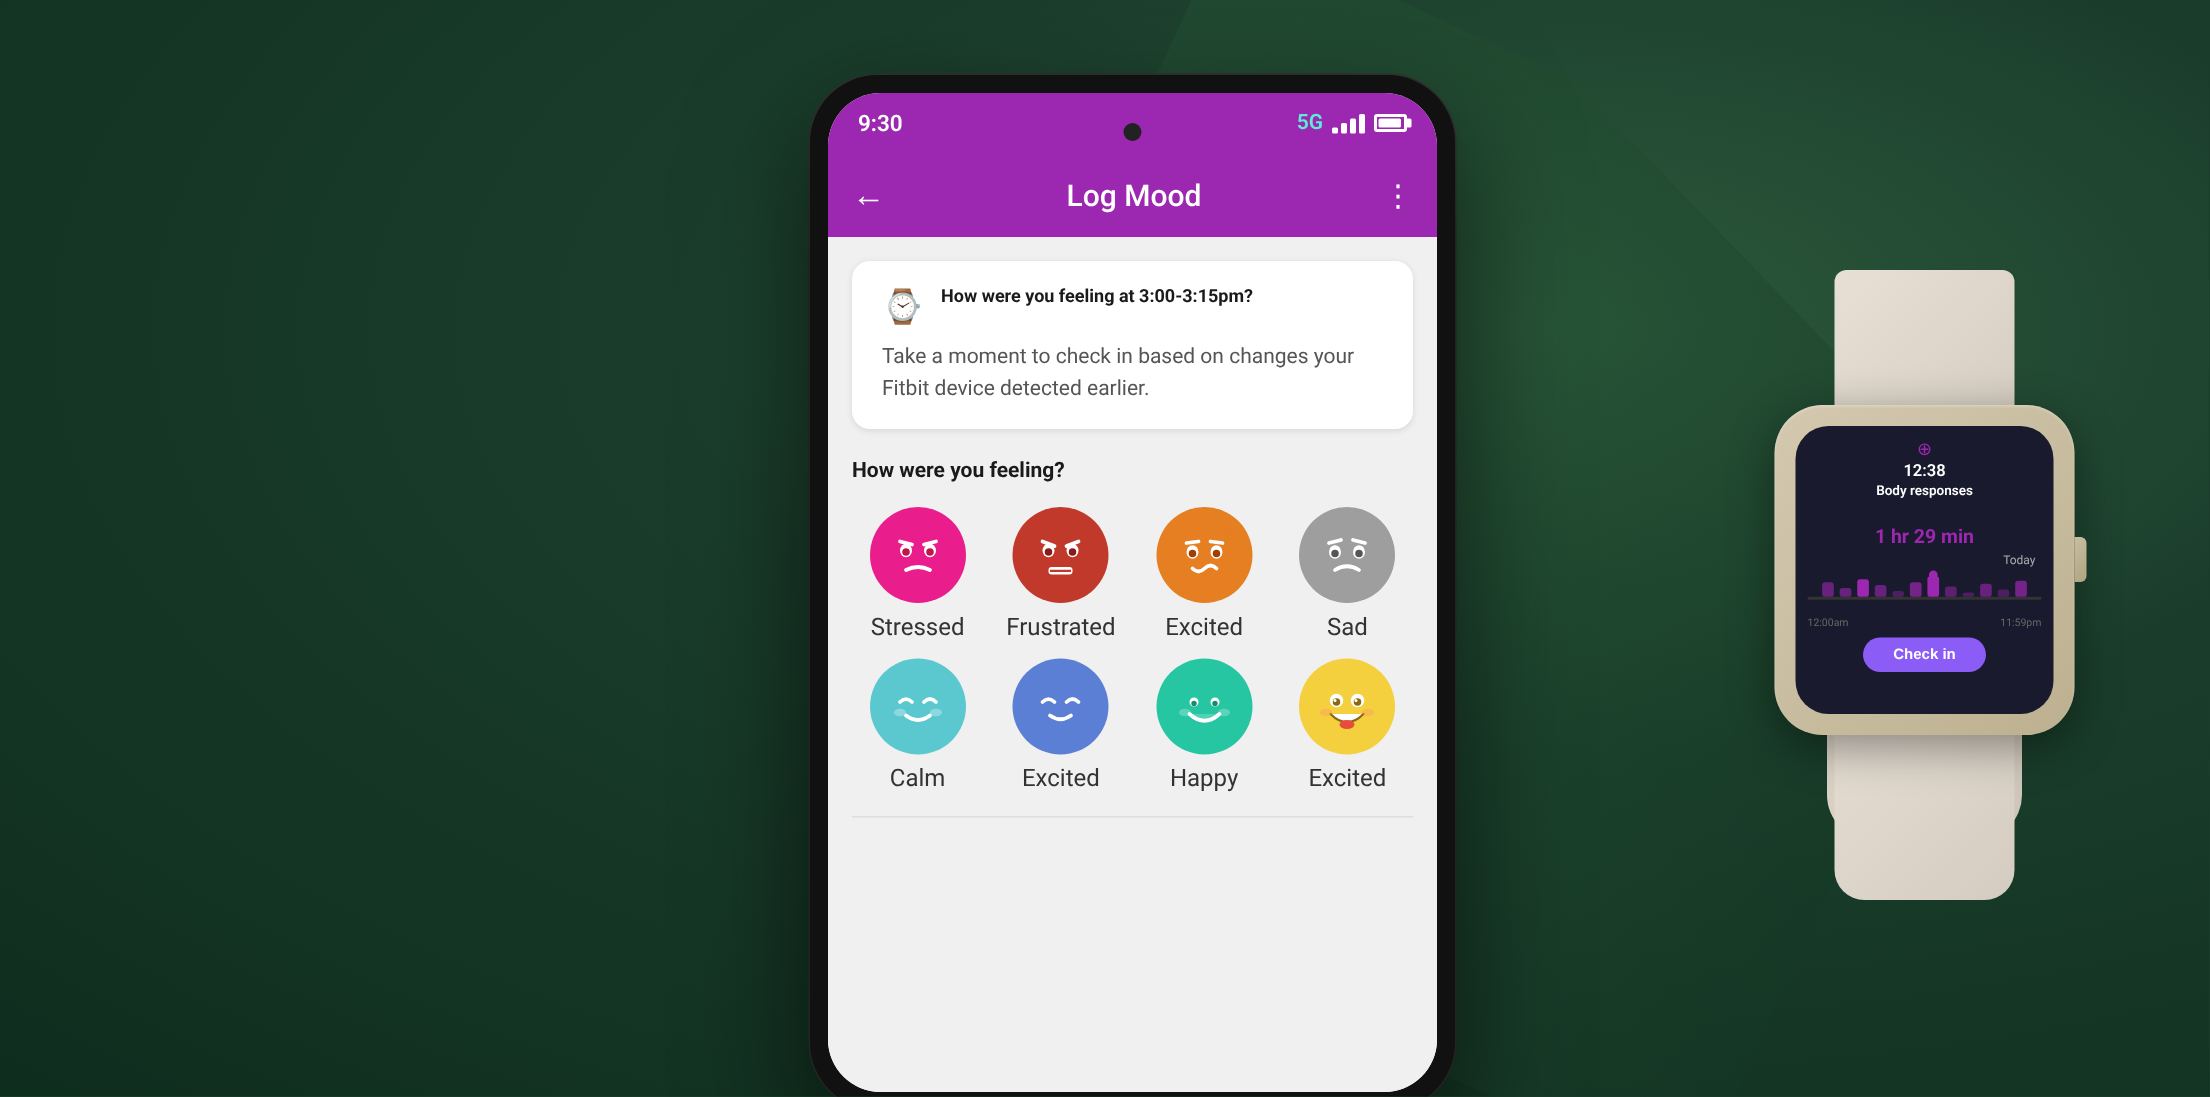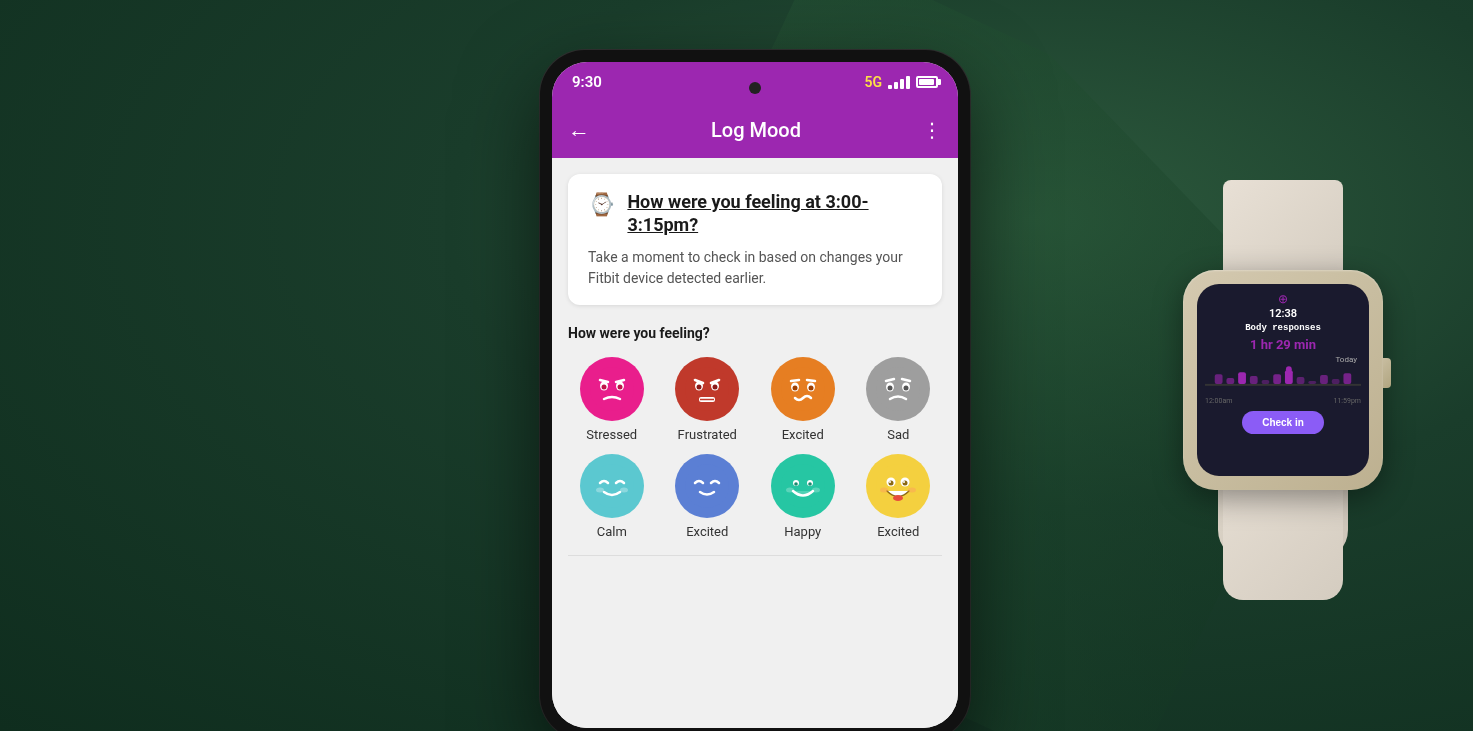--- a/index.html
+++ b/index.html
@@ -79,21 +79,21 @@
       position: absolute;
       left: 50%;
       transform: translateX(-50%);
       top: 20px;
       z-index: 20;
     }
     .status-right {
       display: flex;
       align-items: center;
       gap: 6px;
-      color: #fde047;
+      color: #5eead4;
       font-size: 14px;
       font-weight: 600;
     }
     .signal-bars {
       display: flex;
       align-items: flex-end;
       gap: 2px;
     }
     .signal-bar {
       background: white;
@@ -175,25 +175,24 @@
       display: flex;
       align-items: flex-start;
       gap: 12px;
       margin-bottom: 10px;
     }
     .fitbit-icon {
       font-size: 22px;
       margin-top: 2px;
     }
     .card-title {
-      font-size: 18px;
+      font-size: 12px;
       font-weight: 700;
       color: #1a1a1a;
       line-height: 1.3;
-      text-decoration: underline;
     }
     .card-subtitle {
       font-size: 14px;
       color: #555;
       line-height: 1.5;
     }
 
     
     .mood-section-title {
       font-size: 14px;
@@ -222,21 +221,21 @@
       height: 64px;
       border-radius: 50%;
       display: flex;
       align-items: center;
       justify-content: center;
       font-size: 36px;
       position: relative;
     }
 
     .mood-label {
-      font-size: 13px;
+      font-size: 16px;
       color: #333;
       text-align: center;
       font-weight: 400;
     }
 
     
     .emoji-stressed { background: #e91e8c; }
     .emoji-frustrated { background: #c0392b; }
     .emoji-worried { background: #e67e22; }
     .emoji-sad { background: #9e9e9e; }
@@ -340,22 +339,21 @@
       color: white;
       font-size: 11px;
       font-weight: 600;
       margin-bottom: 3px;
     }
 
     .watch-title {
       color: white;
       font-size: 9px;
       font-weight: 600;
-      margin-bottom: 4px;
-      font-family: Liberation Mono, monospace;
+      margin-bottom: 18px;
     }
 
     .watch-duration {
       color: #9c27b0;
       font-size: 13px;
       font-weight: 700;
       margin-bottom: 3px;
     }
 
     .watch-today-label {

